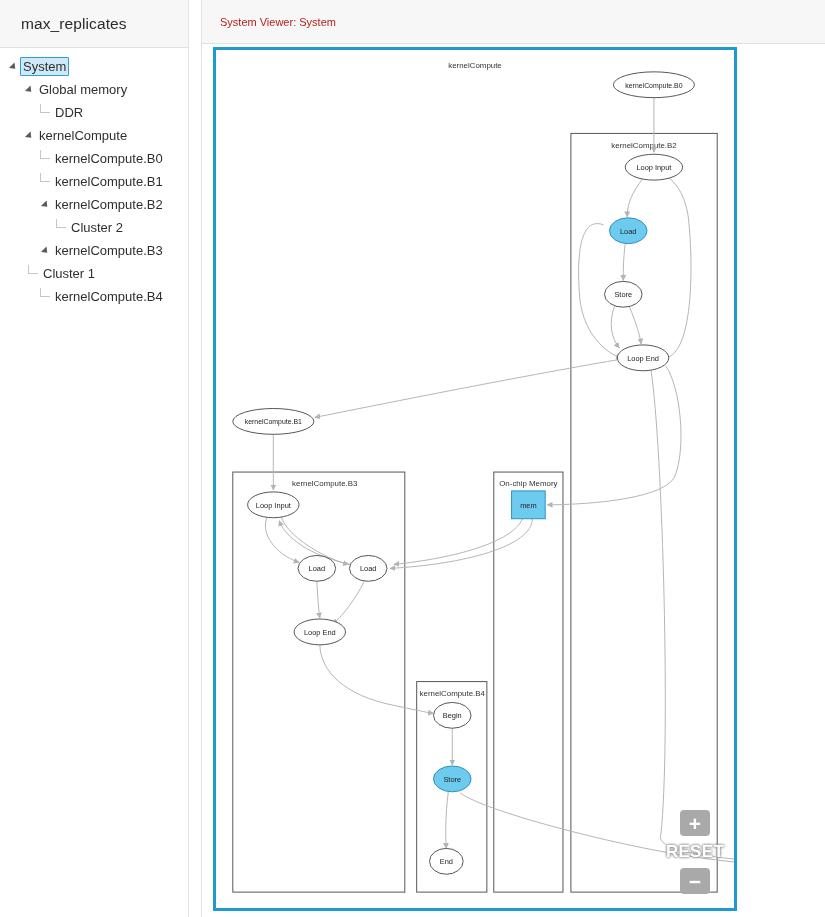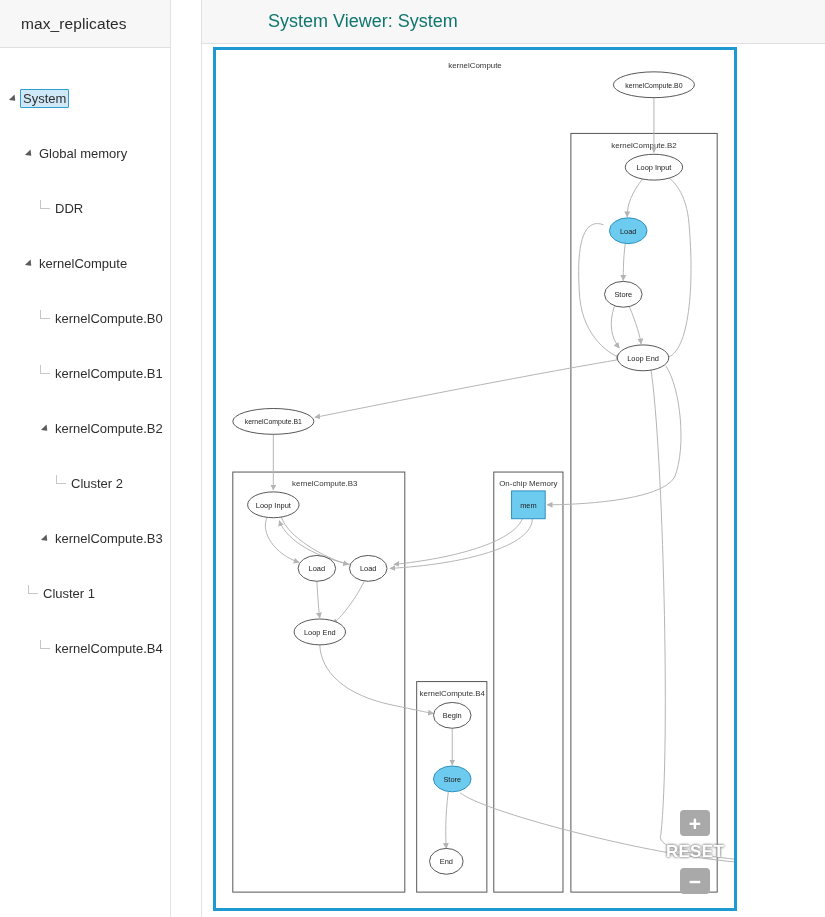--- a/index.html
+++ b/index.html
@@ -7,35 +7,34 @@
   body{
     width:825px;height:917px;overflow:hidden;
     font-family:"Liberation Sans","DejaVu Sans",sans-serif;
     color:#303030;
     -webkit-font-smoothing:antialiased;
   }
   #app{position:relative;width:825px;height:917px;}
 
   
   #sidebar{
-    position:absolute;left:0;top:0;width:171px;height:917px;
+    position:absolute;left:0;top:0;width:189px;height:917px;
     background:#ffffff;border-right:1px solid #e3e3e3;
     box-sizing:border-box;
   }
   #sidebar-header{
     height:48px;box-sizing:border-box;
     background:#f7f7f7;border-bottom:1px solid #e0e0e0;
     display:flex;align-items:center;padding-left:21px;
   }
   #sidebar-title{font-size:15.5px;color:#2b2b2b;letter-spacing:.1px;}
   #tree{padding-top:7px;font-size:13px;}
   .tnode{
     position:relative;display:flex;align-items:center;height:23px;
     white-space:nowrap;
-    margin-top:32px;
   }
   .tw{display:inline-block;width:14px;text-align:center;flex:0 0 14px;}
   .arrow{
     width:0;height:0;display:inline-block;
     border-left:5px solid #5a5a5a;
     border-top:4px solid transparent;border-bottom:4px solid transparent;
     transform:rotate(45deg) translate(0px,0px);
     transform-origin:50% 50%;
   }
   .elbow{
@@ -57,21 +56,21 @@
   
   #viewer{
     position:absolute;left:201px;top:0;width:624px;height:917px;
     background:#ffffff;border-left:1px solid #e3e3e3;box-sizing:border-box;
   }
   #viewer-header{
     height:44px;box-sizing:border-box;background:#f7f7f7;
     border-bottom:1px solid #e0e0e0;display:flex;align-items:center;
     padding-left:18px;
   }
-  #viewer-title{font-size:18px;color:#0f766e;margin-left:48px;}
+  #viewer-title{font-size:11px;color:#b91c1c;}
 
   #canvas{
     position:absolute;left:11px;top:47px;width:524px;height:864px;
     border:3px solid #1e9ad1;background:#ffffff;box-sizing:border-box;
   }
   #graph{position:absolute;left:0;top:0;width:100%;height:100%;}
 
   
   #zoomctl{
     position:absolute;right:11px;bottom:14px;width:56px;height:84px;

